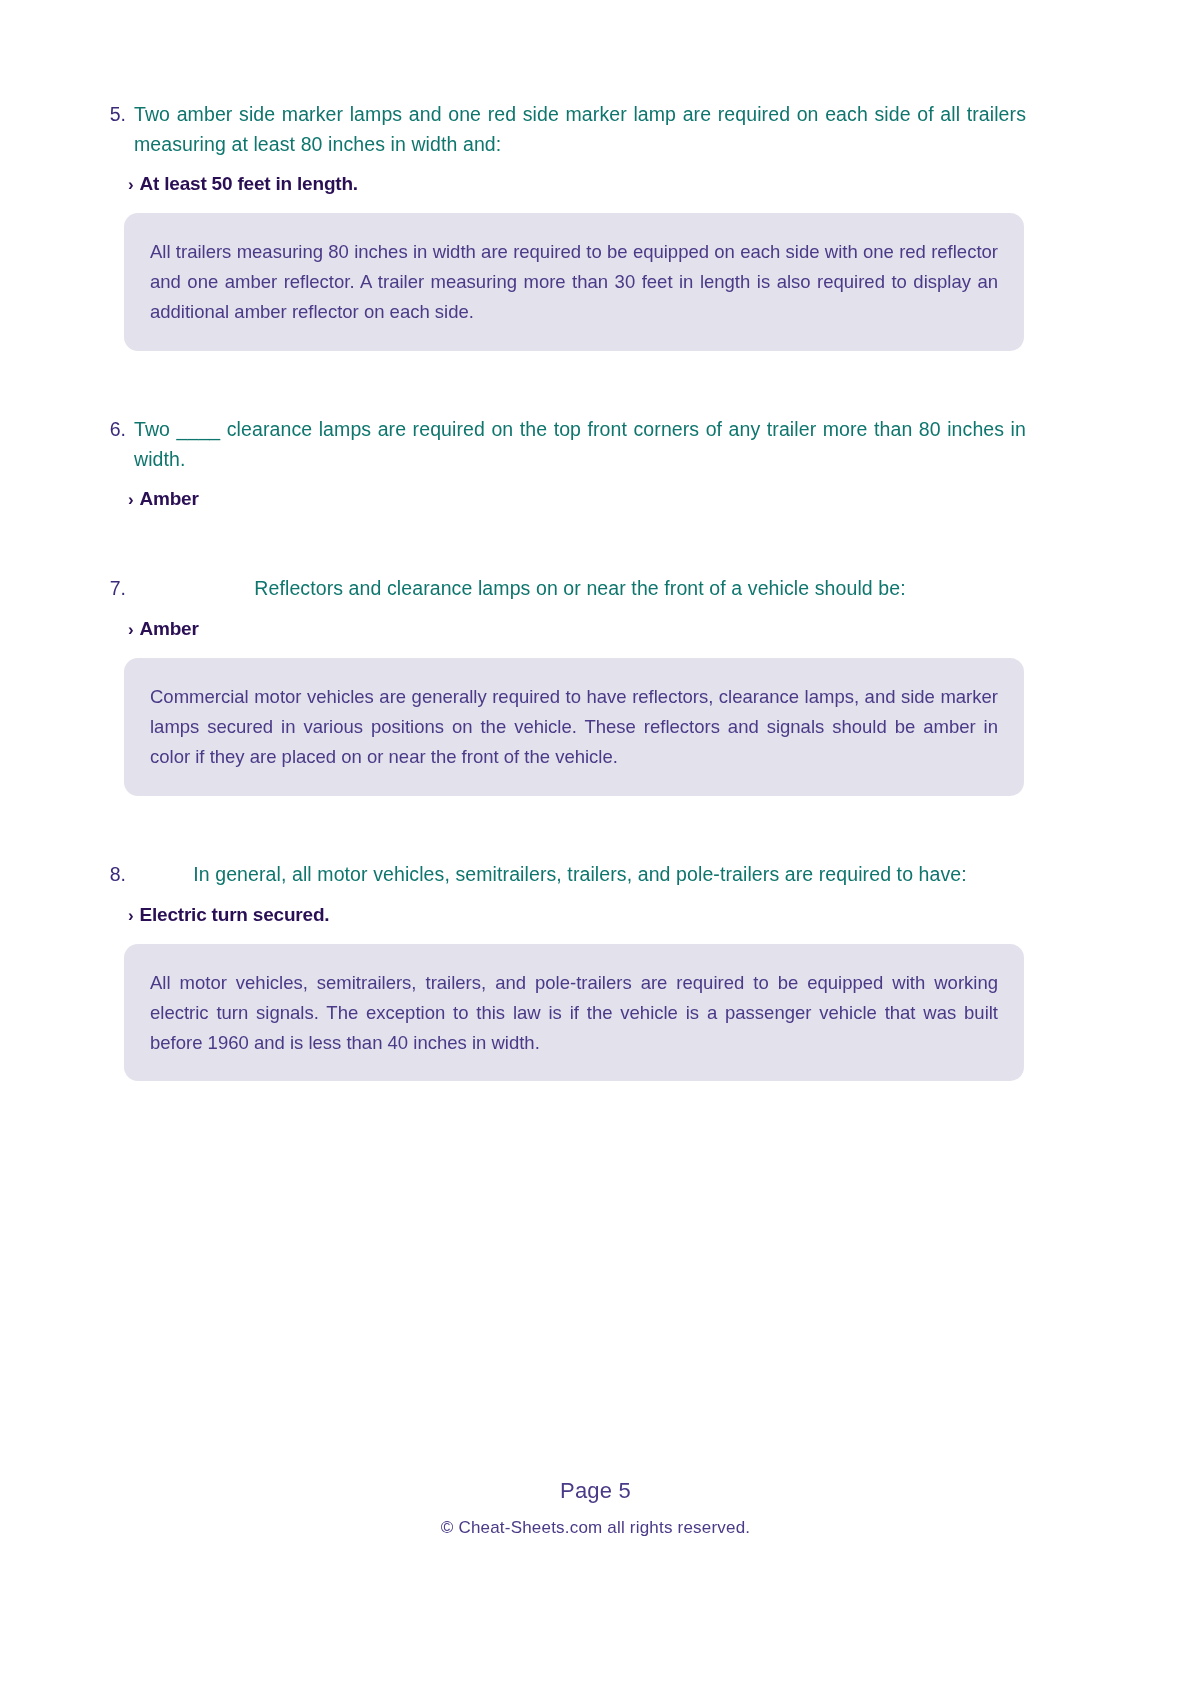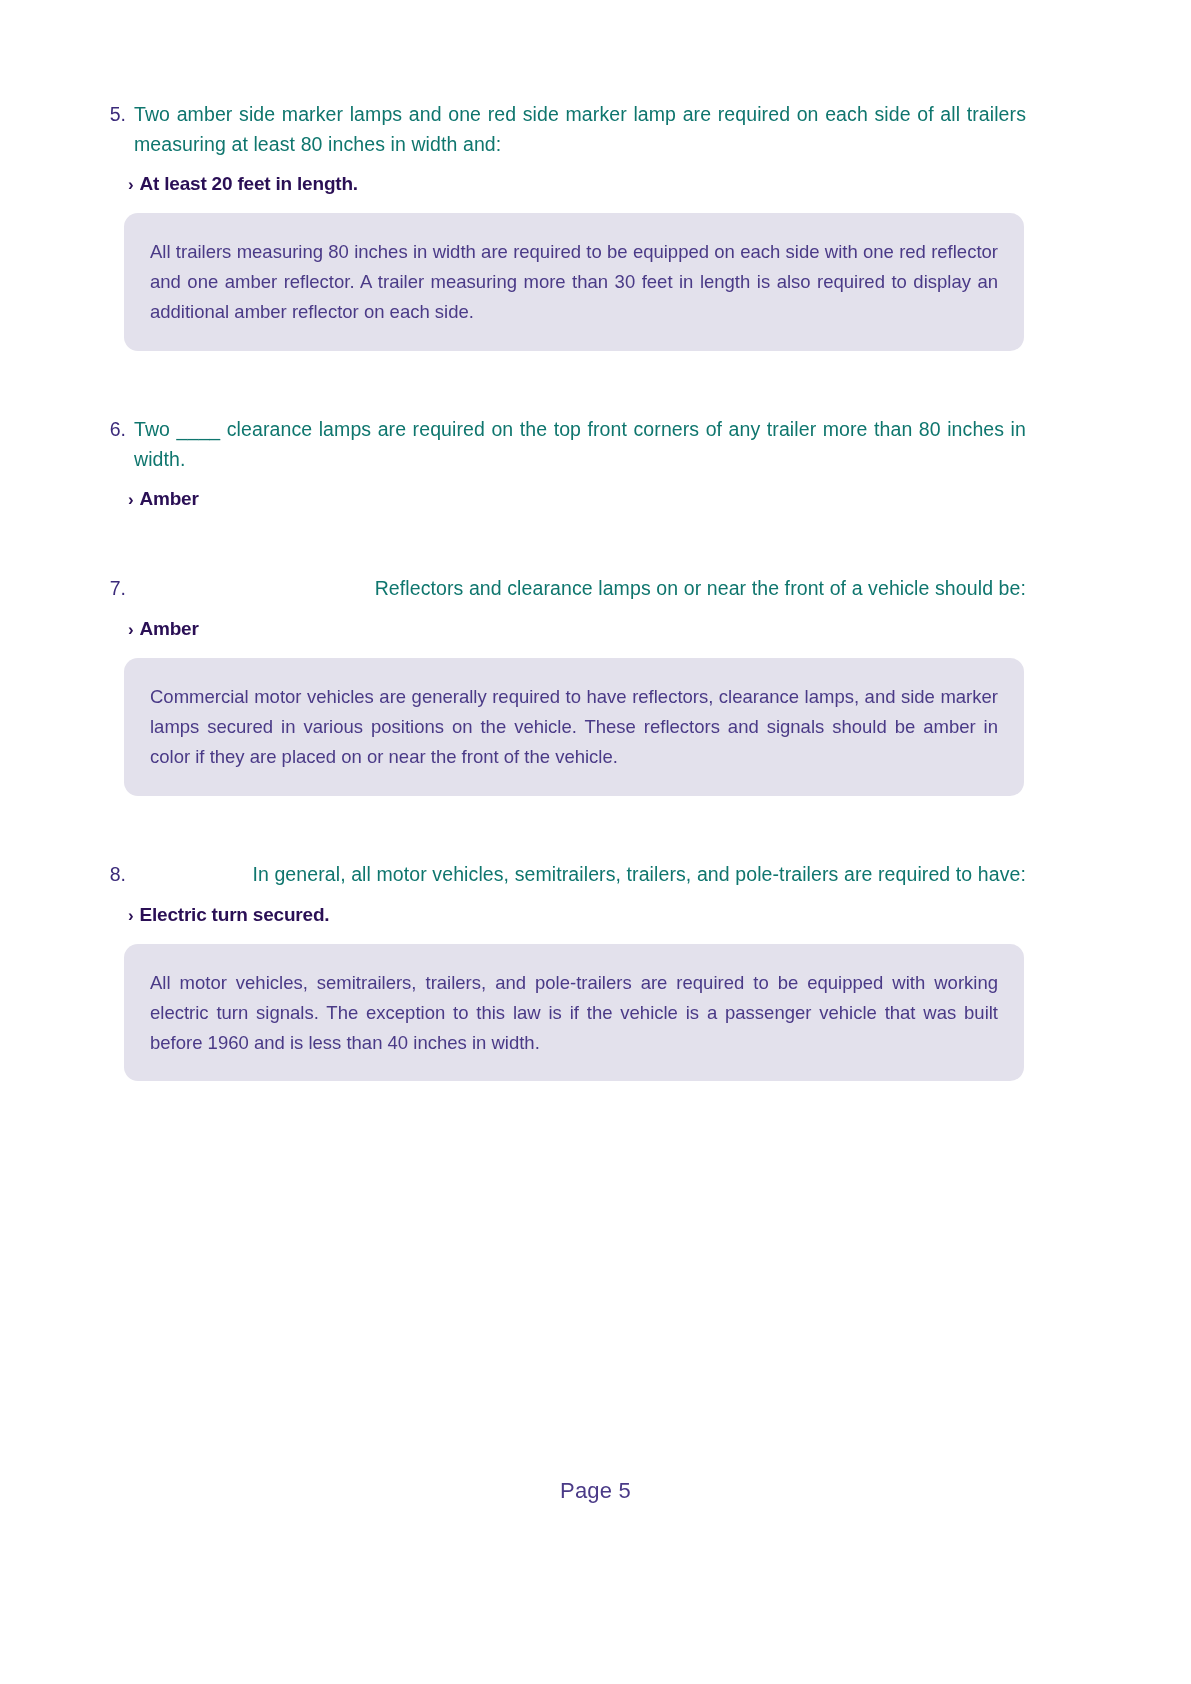--- a/index.html
+++ b/index.html
@@ -55,21 +55,21 @@
   }
   .qtext {
     flex: 1 1 auto;
     text-align: justify;
     text-justify: inter-word;
     color: #0f766e;
     font-size: 19.5px;
     line-height: 1.52;
     letter-spacing: 0.1px;
   }
-  .qtext.nojust { text-align: right; }
+  .qtext.nojust { text-align: center; }
 
   
   .answer {
     margin-top: 14px;
     margin-left: 32px;
     display: flex;
     align-items: baseline;
     font-weight: bold;
     color: #2a0f55;
     font-size: 19px;
@@ -127,21 +127,21 @@
 <div class="page">
   <div class="content">
 
     <div class="qblock gap-lg">
       <div class="qrow">
         <div class="qnum">5.</div>
         <div class="qtext">Two amber side marker lamps and one red side marker lamp are required on each side of all trailers measuring at least 80 inches in width and:</div>
       </div>
       <div class="answer">
         <span class="chev">›</span>
-        <span>At least 20 feet in length.</span>
+        <span>At least 50 feet in length.</span>
       </div>
       <div class="explain">
         <p>All trailers measuring 80 inches in width are required to be equipped on each side with one red reflector and one amber reflector. A trailer measuring more than 30 feet in length is also required to display an additional amber reflector on each side.</p>
       </div>
     </div>
 
     <div class="qblock gap-lg">
       <div class="qrow">
         <div class="qnum">6.</div>
         <div class="qtext">Two ____ clearance lamps are required on the top front corners of any trailer more than 80 inches in width.</div>
@@ -177,14 +177,15 @@
       </div>
       <div class="explain">
         <p>All motor vehicles, semitrailers, trailers, and pole-trailers are required to be equipped with working electric turn signals. The exception to this law is if the vehicle is a passenger vehicle that was built before 1960 and is less than 40 inches in width.</p>
       </div>
     </div>
 
   </div>
 
   <div class="footer">
     <div class="pageno">Page 5</div>
+    <div class="copy">© Cheat-Sheets.com all rights reserved.</div>
   </div>
 </div>
 
 </body></html>

